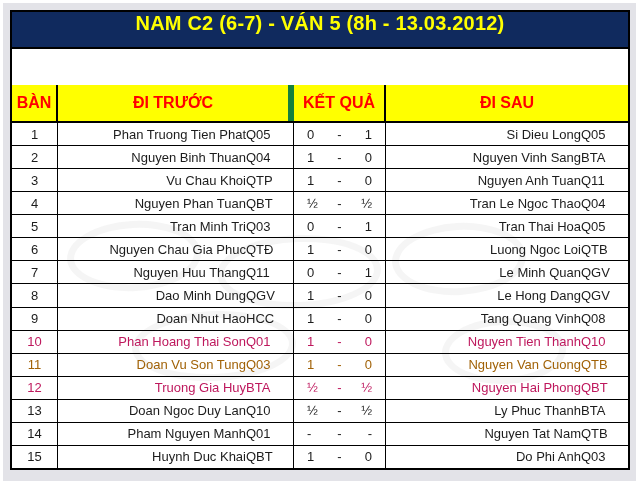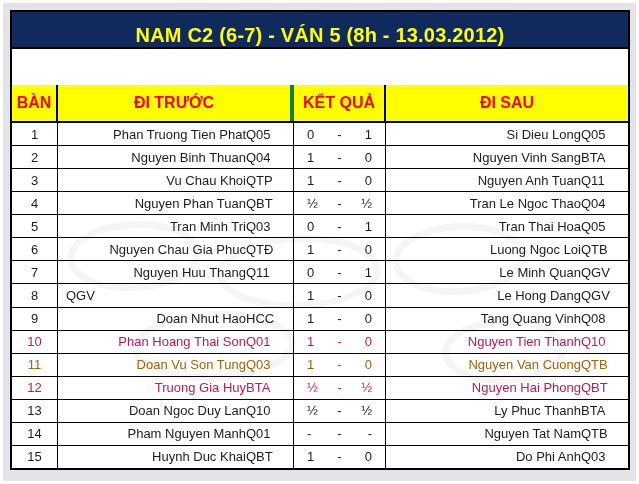--- a/index.html
+++ b/index.html
@@ -8,32 +8,32 @@
     font-family:"Liberation Sans", sans-serif;overflow:hidden;
   }
   .page-margin{position:absolute;left:3px;top:3px;width:633px;height:478px;background:#e3e3e8}
   .sheet{
     position:absolute;left:10px;top:10px;width:620px;height:460px;
     background:#ffffff;border:2px solid #000;box-sizing:border-box;
     display:flex;flex-direction:column;
   }
   .titlebar{
     height:37px;flex:0 0 37px;background:var(--navy);color:var(--yellow);
-    display:flex;align-items:flex-end;justify-content:center;
+    display:flex;align-items:flex-start;justify-content:center;
     font-weight:bold;font-size:20px;letter-spacing:.2px;
     border-bottom:2px solid #000;box-sizing:border-box;
   }
   .headrow{
     height:38px;flex:0 0 38px;display:flex;background:var(--yellow);color:var(--red);
     font-weight:bold;font-size:16px;border-bottom:2px solid #000;box-sizing:border-box;
     align-items:center;text-align:center;margin-top:36px;
   }
   .headrow .hc{display:flex;align-items:center;justify-content:center;height:100%;box-sizing:border-box}
   .c-ban{width:46px;flex:0 0 46px;border-right:2px solid #000;box-sizing:border-box}
-  .c-first{width:236px;flex:0 0 236px;border-right:4px solid #15803d;box-sizing:border-box}
+  .c-first{width:236px;flex:0 0 236px;border-right:6px solid #15803d;box-sizing:border-box}
   .c-result{width:92px;flex:0 0 92px;border-right:2px solid #000;box-sizing:border-box}
   .c-second{flex:1}
   .rows{flex:1;display:flex;flex-direction:column;position:relative}
   .row{
     flex:1;display:flex;align-items:stretch;border-bottom:1px solid #000;box-sizing:border-box;
     font-size:13px;color:#1c1c1c;position:relative;z-index:1;
   }
   .row:last-child{border-bottom:none}
   .row .cell{display:flex;align-items:center;box-sizing:border-box}
   .row .c-ban{justify-content:center;border-right:1px solid #000}
@@ -199,20 +199,21 @@
         <div class="cell c-second">
           <span class="pname">Le Minh Quan</span>
           <span class="pcode">QGV</span>
         </div>
       </div>
       <div class="row">
         <div class="cell c-ban">
           <span>8</span>
         </div>
         <div class="cell c-first">
+          <span class="pname">Dao Minh Dung</span>
           <span class="pcode">QGV</span>
         </div>
         <div class="cell c-result">
           <span>1</span>
           <span>-</span>
           <span>0</span>
         </div>
         <div class="cell c-second">
           <span class="pname">Le Hong Dang</span>
           <span class="pcode">QGV</span>

